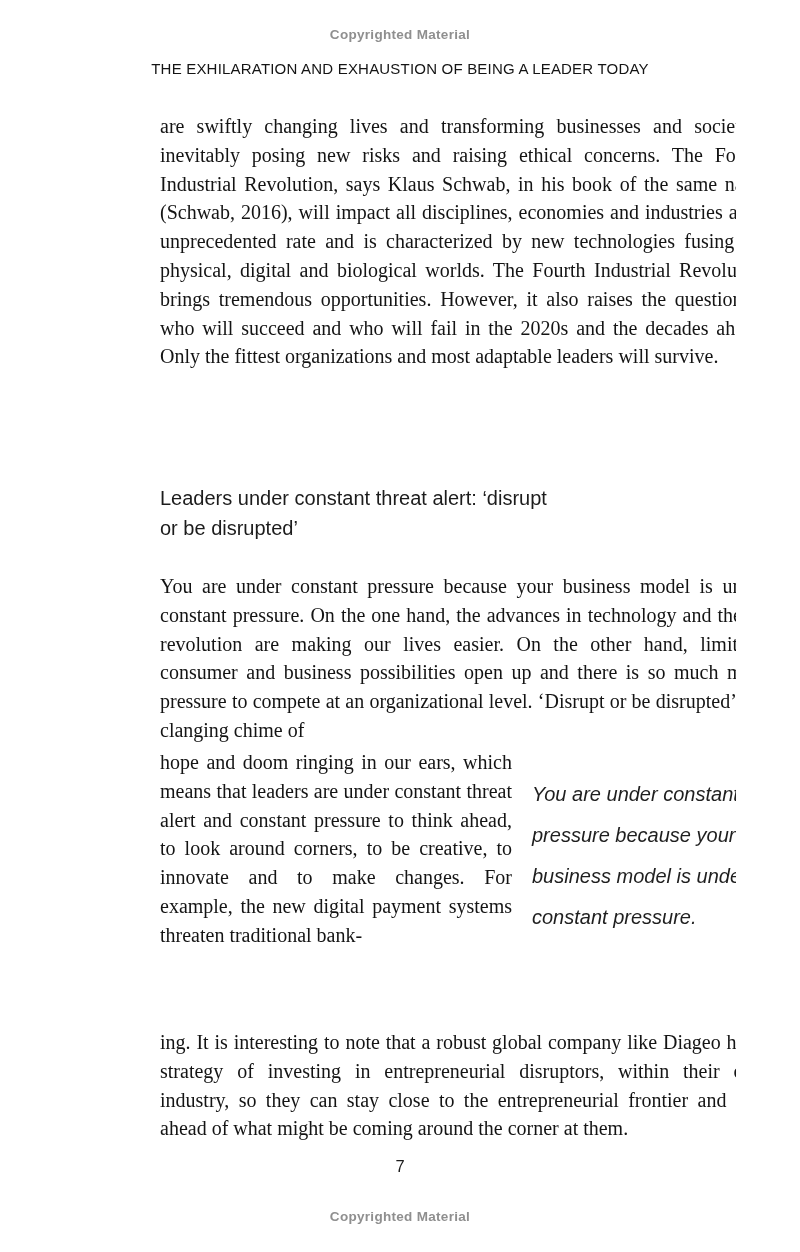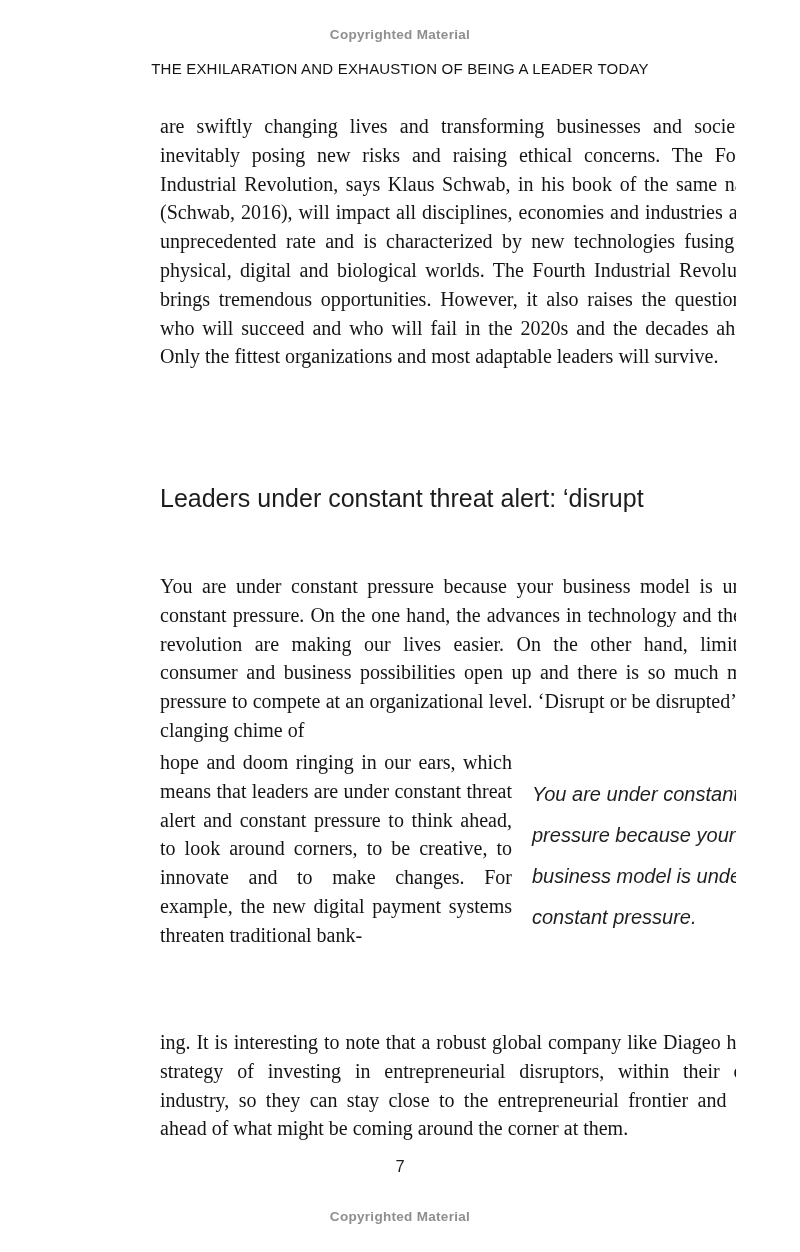--- a/index.html
+++ b/index.html
@@ -43,21 +43,21 @@
     line-height: 28.8px;
     text-align: justify;
     color: #141414;
   }
   .p1 { top: 112px; }
   .section-heading {
     position: absolute;
     left: 96px; top: 483px;
     width: 608px;
     font-family: "Liberation Sans", sans-serif;
-    font-size: 25px;
+    font-size: 20px;
     font-weight: 400;
     line-height: 30px;
     color: #1c1c1c;
     text-align: left;
   }
   .section-heading span { display: block; }
   .p2-intro { top: 572px; }
   .wrap-row {
     position: absolute;
     left: 96px; top: 748px;
@@ -100,20 +100,21 @@
 <div class="page">
 
   <div class="copyright top">Copyrighted Material</div>
 
   <div class="running-head">THE EXHILARATION AND EXHAUSTION OF BEING A LEADER TODAY</div>
 
   <div class="body-block p1">are swiftly changing lives and transforming businesses and societies, inevitably posing new risks and raising ethical concerns. The Fourth Industrial Revolution, says Klaus Schwab, in his book of the same name (Schwab, 2016), will impact all disciplines, economies and industries at an unprecedented rate and is characterized by new technologies fusing the physical, digital and biological worlds. The Fourth Industrial Revolution brings tremendous opportunities. However, it also raises the question of who will succeed and who will fail in the 2020s and the decades ahead. Only the fittest organizations and most adaptable leaders will survive.</div>
 
   <div class="section-heading">
     <span>Leaders under constant threat alert: ‘disrupt</span>
+    <span>or be disrupted’</span>
   </div>
 
   <div class="body-block p2-intro">You are under constant pressure because your business model is under constant pressure. On the one hand, the advances in technology and the AI revolution are making our lives easier. On the other hand, limitless consumer and business possibilities open up and there is so much more pressure to compete at an organizational level. ‘Disrupt or be disrupted’ is a clanging chime of</div>
 
   <div class="wrap-row">
     <div class="narrow-col">hope and doom ringing in our ears, which means that leaders are under constant threat alert and constant pressure to think ahead, to look around corners, to be creative, to innovate and to make changes. For example, the new digital payment systems threaten traditional bank-</div>
     <div class="pull-quote">You are under constant pressure because your business model is under constant pressure.</div>
   </div>
 
   <div class="body-block p2-end">ing. It is interesting to note that a robust global company like Diageo has a strategy of investing in entrepreneurial disruptors, within their own industry, so they can stay close to the entrepreneurial frontier and stay ahead of what might be coming around the corner at them.</div>

